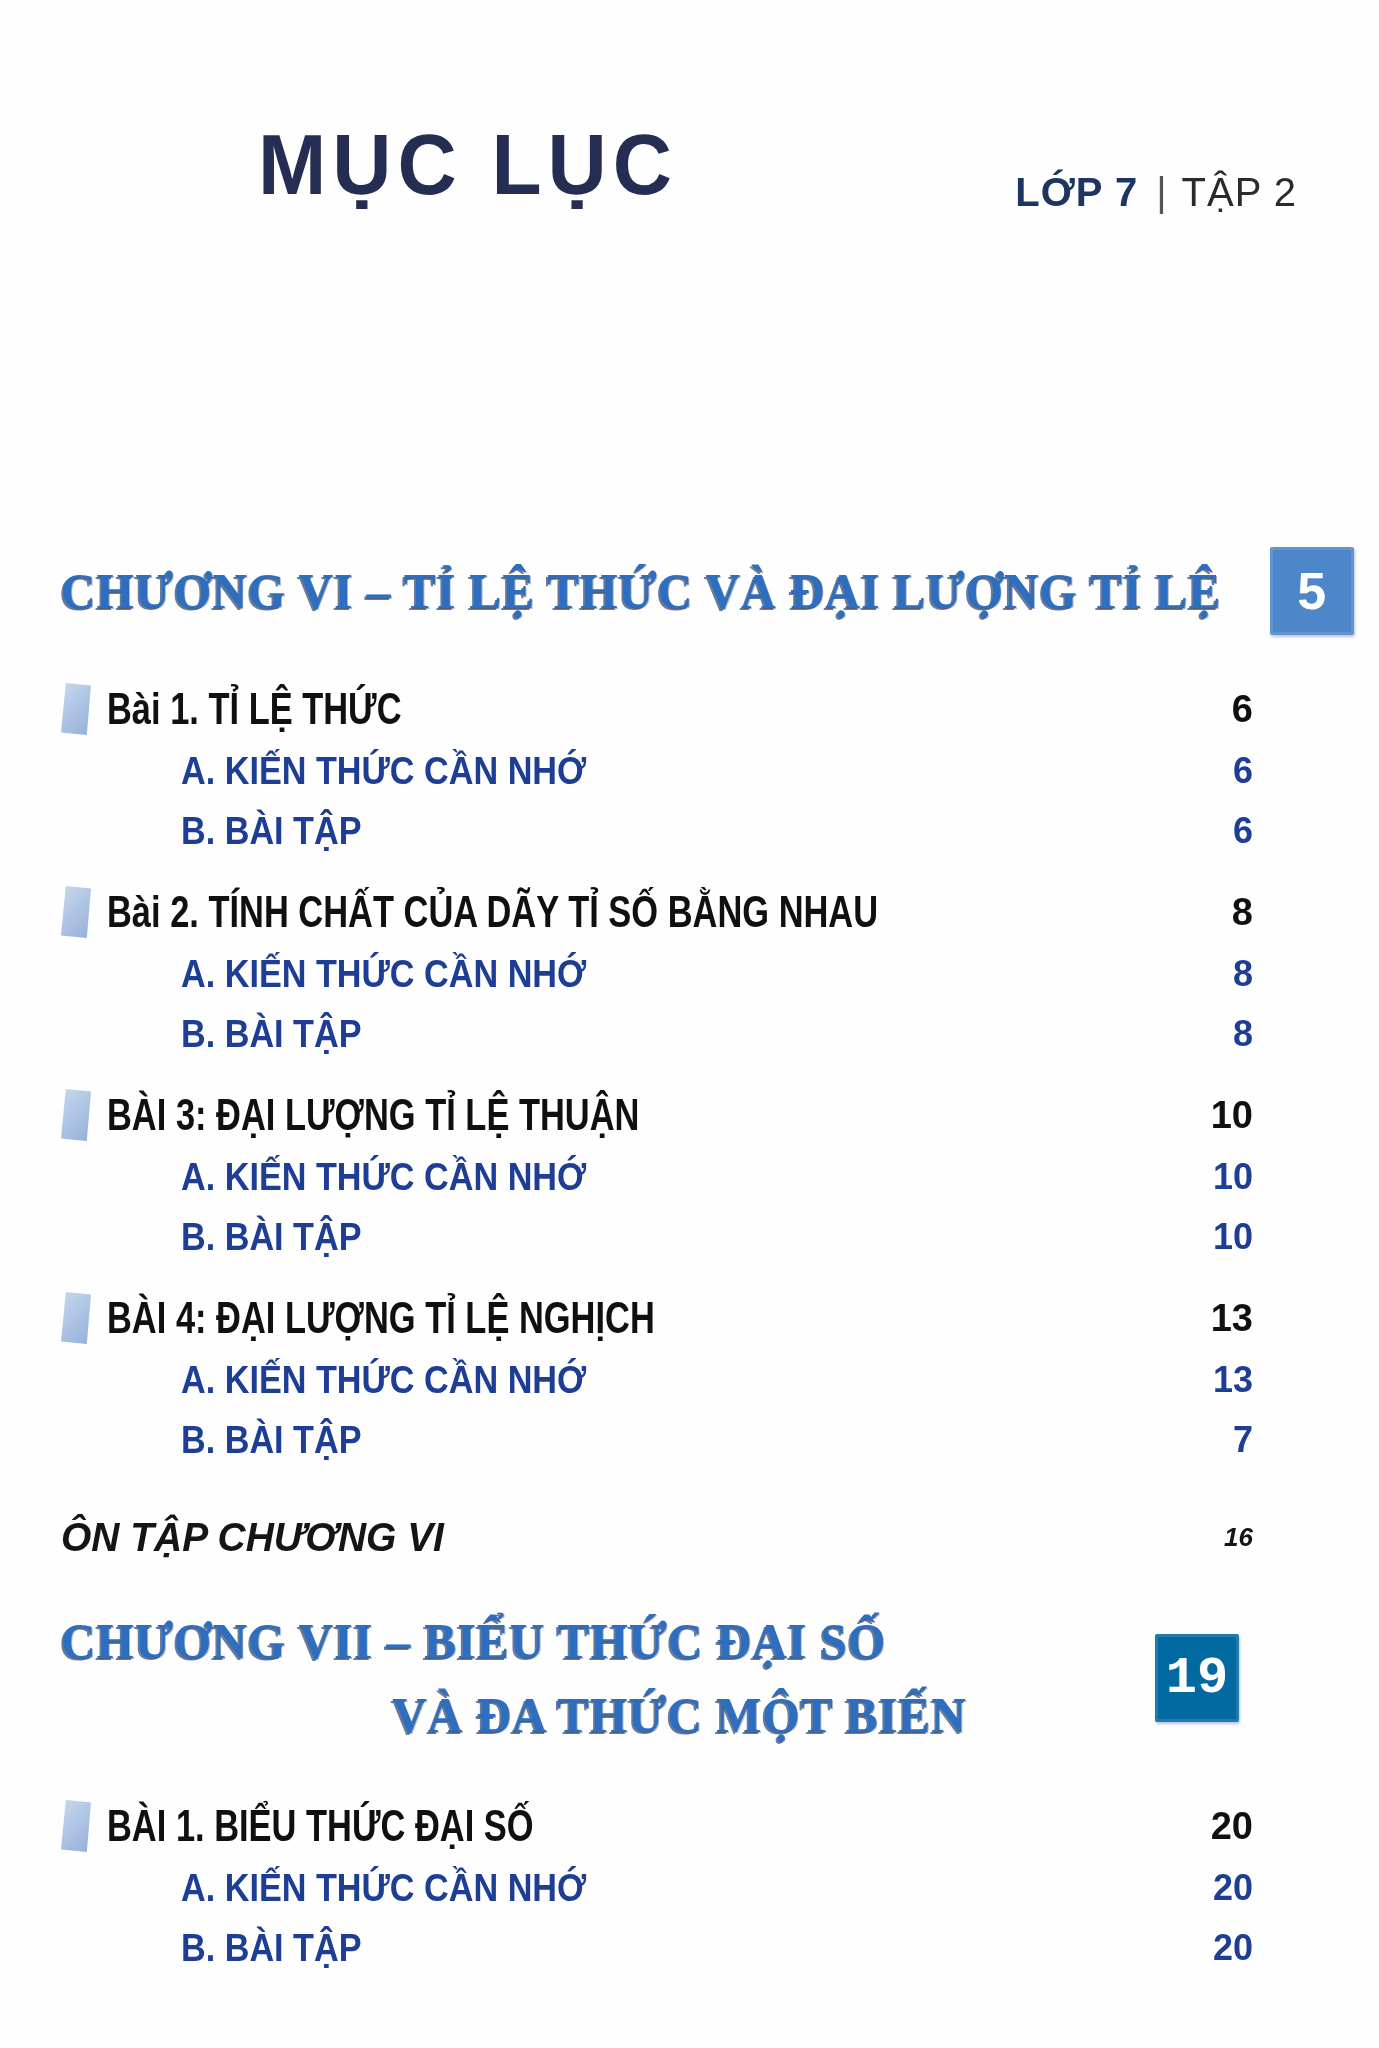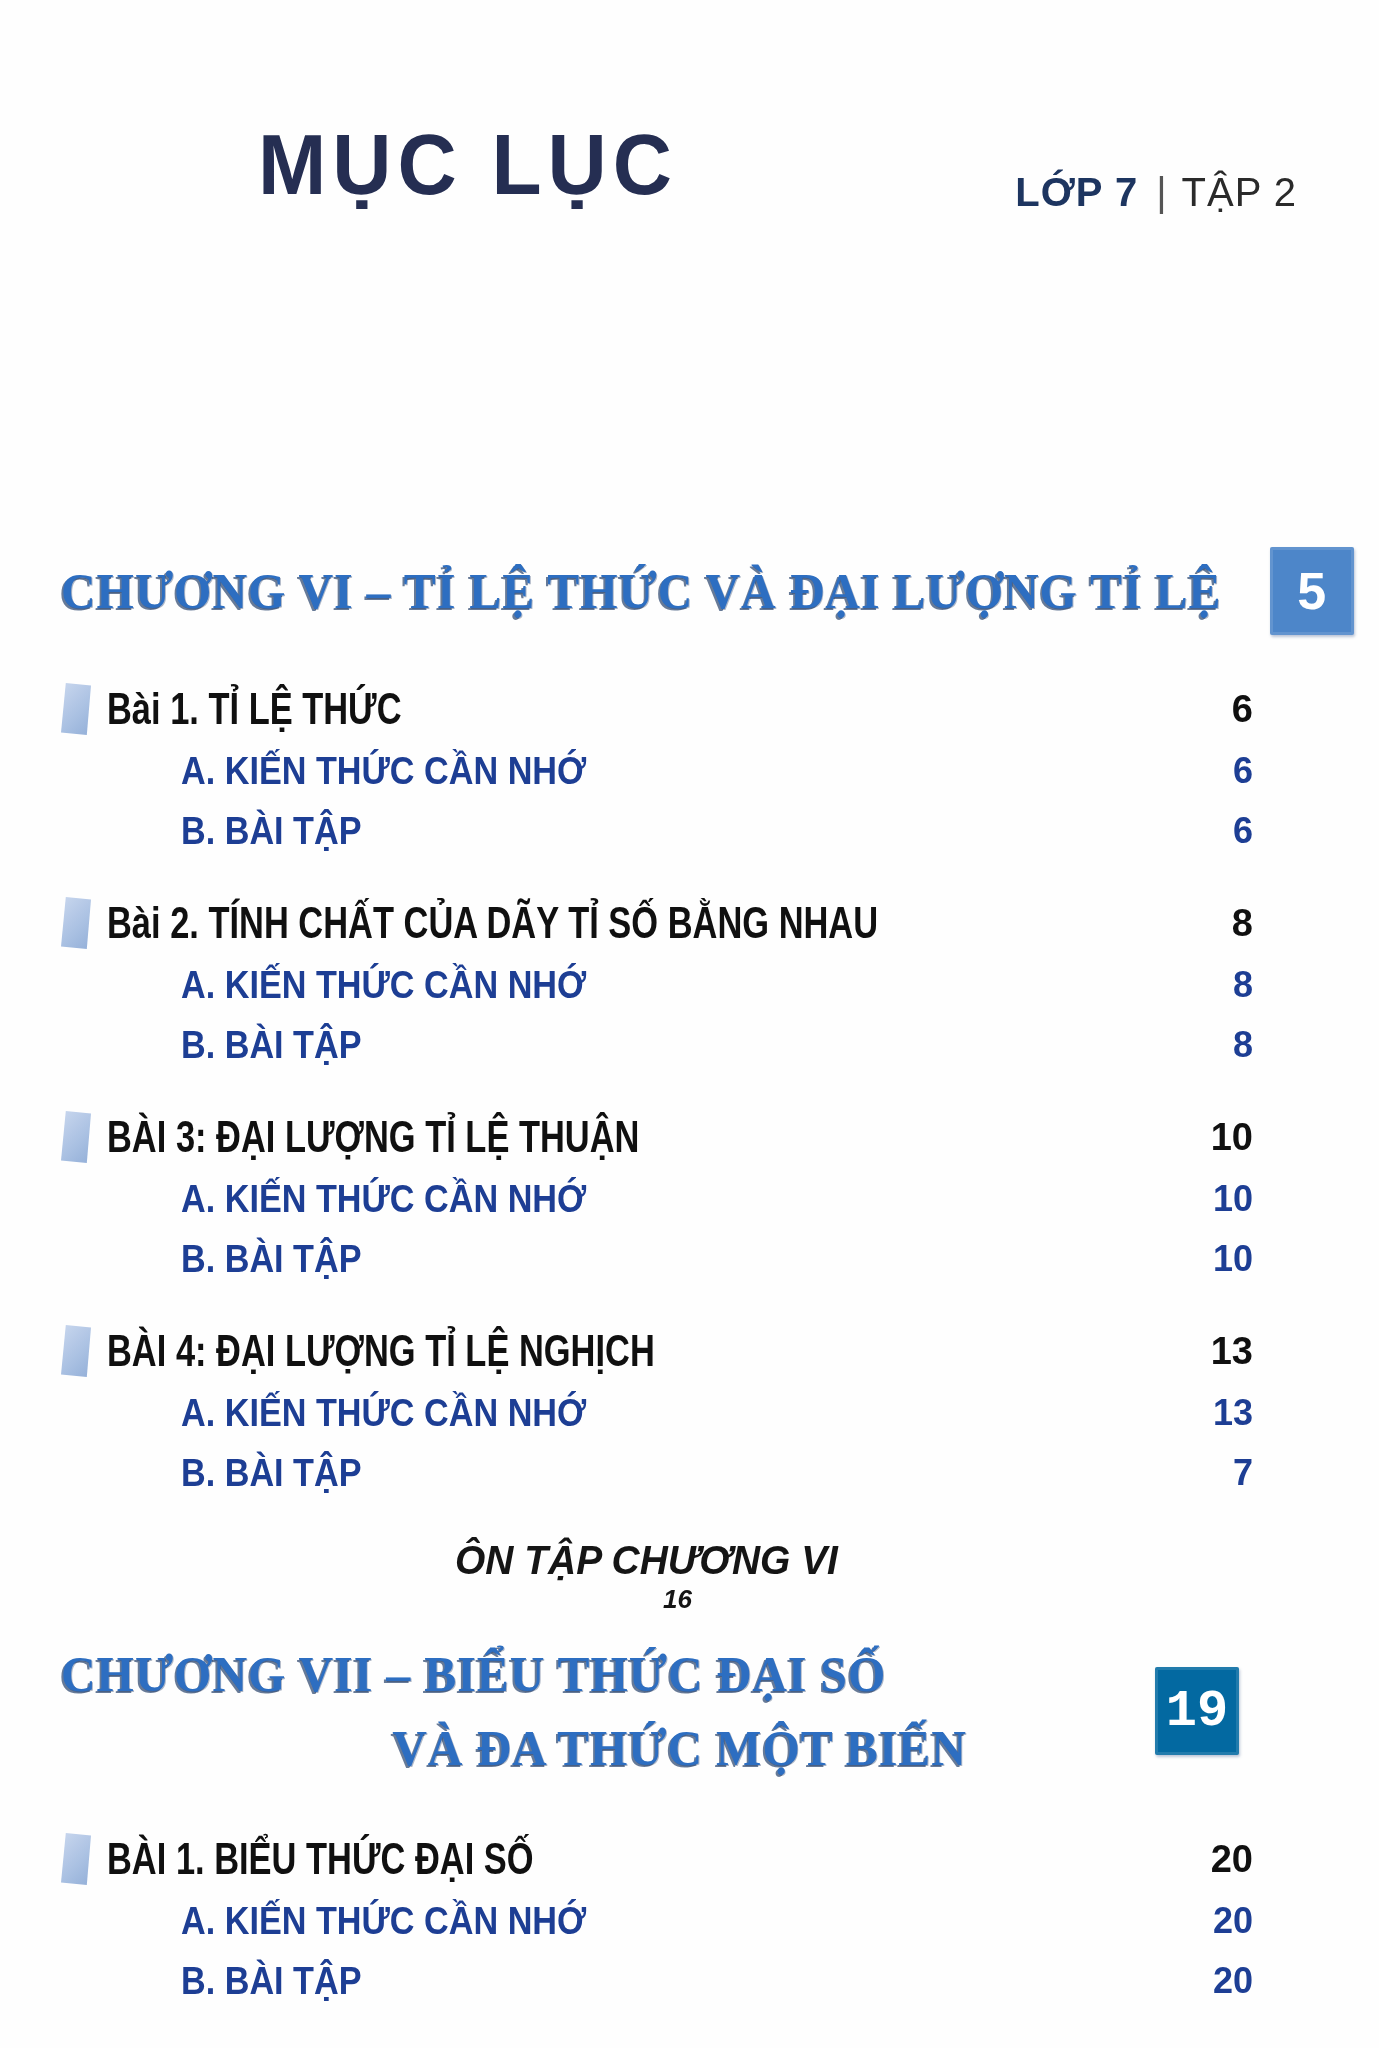--- a/index.html
+++ b/index.html
@@ -93,31 +93,30 @@
     font-size: 52px;
     font-weight: bold;
     border-radius: 2px;
     box-shadow: inset 0 0 0 3px rgba(255,255,255,0.12), 1px 2px 3px rgba(60,90,140,0.35);
   }
   .toc-row {
     display: flex;
     align-items: center;
   }
   .toc-row.lesson {
-    margin-top: 30px;
+    margin-top: 19px;
     height: 64px;
     justify-content: center;
   }
   .toc-row.sub {
     height: 60px;
   }
   .toc-row.review {
     margin-top: 34px;
     height: 66px;
-    flex-direction: column;
   }
   .bookmark {
     width: 30px;
     height: 52px;
     flex: 0 0 auto;
     margin-right: 16px;
     background: linear-gradient(135deg, #c9d7ee 0%, #a9c0e2 60%, #93afd8 100%);
     clip-path: polygon(16% 0%, 100% 5%, 86% 100%, 0% 95%);
   }
   .label {

